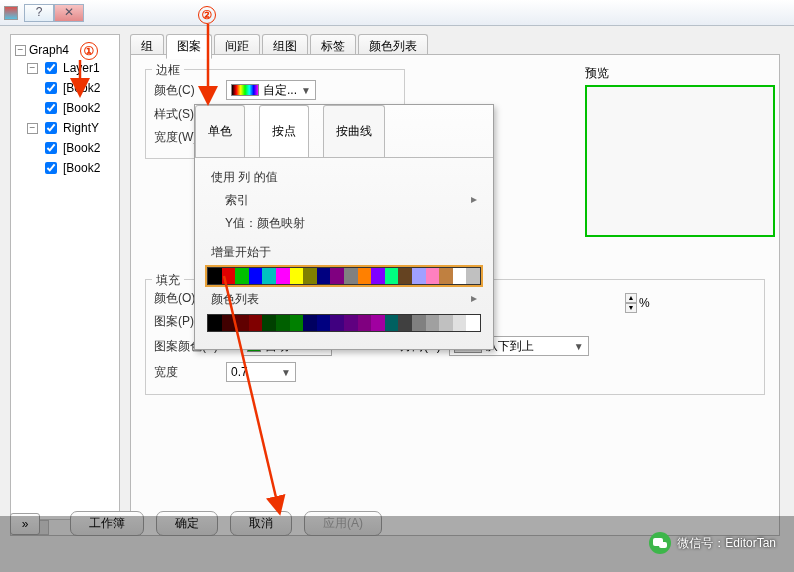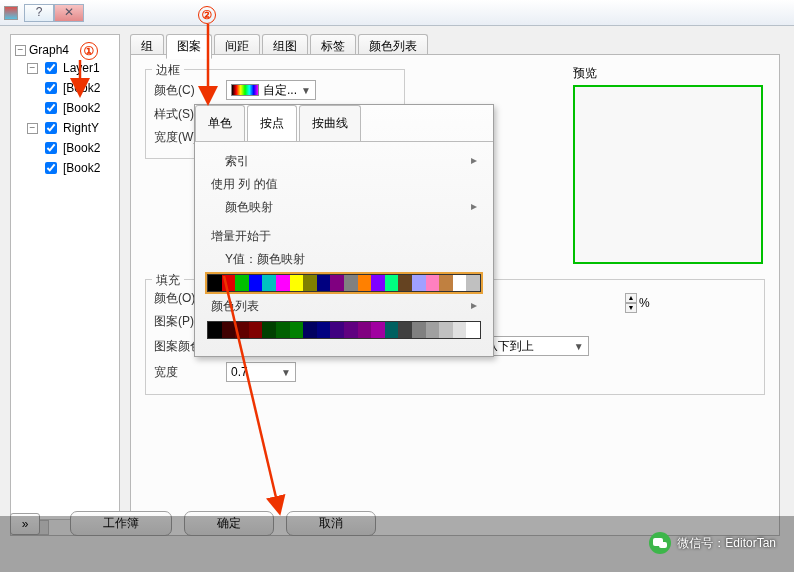--- a/index.html
+++ b/index.html
@@ -32,40 +32,40 @@
   .panel { border: 1px solid #b8b8b8; background: #fcfcfc; position: absolute; top: 20px; left: 0; right: 0; bottom: 0; padding: 10px 14px; }
   .row { display: flex; align-items: center; margin: 6px 0; gap: 8px; }
   .lbl { width: 64px; color: #333; }
   .groupbox { border: 1px solid #ccc; padding: 4px 8px 6px 8px; margin: 4px 0 10px 0; position: relative; }
   .groupbox > legend { position: absolute; top: -8px; left: 6px; background: #fcfcfc; padding: 0 4px; color: #333; }
   .combo { display: inline-flex; align-items: center; border: 1px solid #a9a9a9; background: #fff; height: 20px; padding: 0 4px; gap: 4px; min-width: 90px; cursor: pointer; }
   .combo .arr { margin-left: auto; font-size: 10px; color: #555; }
   .colorswatch { width: 28px; height: 12px; background: linear-gradient(90deg,#000,#f00,#ff0,#0f0,#0ff,#00f,#f0f); border:1px solid #888; }
   .bwswatch { width: 28px; height: 14px; background: linear-gradient(#222,#ddd); border:1px solid #888; }
   
-  .previewbox { position: absolute; top: 30px; right: 16px; width: 190px; height: 179px; }
+  .previewbox { position: absolute; top: 30px; right: 4px; width: 190px; height: 152px; }
   .previewbox .plabel { position: absolute; top: -20px; left: 0; }
   .previewinner { width:100%; height:100%; border: 2px solid #00c000; background:#f8f8f8; }
   
   .popup { position: absolute; left: 194px; top: 104px; width: 300px; background: linear-gradient(#fdfdfd,#f0f0f0); border: 1px solid #a0a0a0; box-shadow: 2px 3px 6px rgba(0,0,0,0.25); z-index: 10; padding: 0 0 10px 0; }
   .poptabs { display:flex; margin: 0; }
-  .poptab { padding: 9px 12px; border:1px solid #bbb; border-bottom:none; background:#f7f7f7; margin-right:2px; border-radius: 3px 3px 0 0; cursor:pointer; }
+  .poptab { padding: 17px 12px; border:1px solid #bbb; border-bottom:none; background:#f7f7f7; margin-right:14px; border-radius: 3px 3px 0 0; cursor:pointer; }
   .poptab.active { background:#fff; }
   .popbody { border-top:1px solid #bbb; padding: 8px 12px 4px 12px; }
   .popitem { padding: 3px 4px; color:#333; }
   .popitem.hasub::after { content:" ▸"; color:#777; float:right; }
   .colorstrip { height: 18px; display:flex; margin:3px 0; border:1px solid #333; }
   .colorstrip.sel { outline:2px solid #e8a23a; }
   .cs { flex:1; }
   .pct { position:absolute; top:238px; left:494px; display:flex; align-items:center; gap:2px; z-index:5; }
   .spin { width:12px; height:20px; display:flex; flex-direction:column; }
   .spin div { flex:1; border:1px solid #aaa; background:#f4f4f4; text-align:center; font-size:7px; line-height:8px; cursor:pointer; }
   
   .bottombar { position:absolute; left:10px; right:14px; bottom:6px; display:flex; align-items:center; gap:12px; }
-  .bottombar .btn { border:1px solid #a0a0a0; background:linear-gradient(#fdfdfd,#e6e6e6); padding:3px 32px; border-radius:7px; cursor:pointer; }
+  .bottombar .btn { border:1px solid #a0a0a0; background:linear-gradient(#fdfdfd,#e6e6e6); padding:3px 18px; border-radius:7px; cursor:pointer; }
   .bottombar .btn.disabled { color:#aaa; cursor:default; }
   .dblarrow { border:1px solid #a0a0a0; background:linear-gradient(#fdfdfd,#e6e6e6); width:30px; height:22px; text-align:center; line-height:20px; cursor:pointer; border-radius:3px; }
   
   .anno { position:absolute; color:#e30; font-weight:bold; font-size:13px; z-index:30; }
   .anno .circ { display:inline-block; width:18px; height:18px; border:1.5px solid #e30; border-radius:50%; text-align:center; line-height:16px; }
   svg.arrow { position:absolute; z-index:25; pointer-events:none; }
   .watermark { position:absolute; right:18px; bottom:18px; color:#fff; display:flex; align-items:center; gap:6px; font-size:14px; text-shadow:0 0 3px #000; z-index:40; }
   .watermark .wxicon { width:22px; height:22px; border-radius:50%; background:#3db64a; position:relative; }
   .watermark .wxicon::before, .watermark .wxicon::after { content:""; position:absolute; background:#fff; border-radius:2px; }
   .watermark .wxicon::before { width:10px; height:8px; left:4px; top:6px; }
@@ -204,35 +204,35 @@
       </div>
     </div>
   </div>
 
   <div class="bottombar">
     <div class="dblarrow">»</div>
     <div style="flex:0 0 6px"></div>
     <div class="btn">工作簿</div>
     <div class="btn">确定</div>
     <div class="btn">取消</div>
+    <div class="btn disabled">应用(A)</div>
   </div>
 </div>
 
 <div class="popup">
   <div class="poptabs">
     <div class="poptab">单色</div>
     <div class="poptab active">按点</div>
     <div class="poptab">按曲线</div>
   </div>
   <div class="popbody">
+    <div class="popitem">使用 列 的值</div>
     <div class="popitem hasub" style="padding-left:18px">索引</div>
-    <div class="popitem">使用 列 的值</div>
-    <div class="popitem hasub" style="padding-left:18px">颜色映射</div>
+    <div class="popitem" style="padding-left:18px">Y值：颜色映射</div>
     <div class="popitem" style="margin-top:6px">增量开始于</div>
-    <div class="popitem" style="padding-left:18px">Y值：颜色映射</div>
     <div id="strip1" class="colorstrip sel">
         <div class="cs" style="background: rgb(0, 0, 0);"></div>
         <div class="cs" style="background: rgb(224, 0, 0);"></div>
         <div class="cs" style="background: rgb(0, 192, 0);"></div>
         <div class="cs" style="background: rgb(0, 0, 255);"></div>
         <div class="cs" style="background: rgb(0, 192, 192);"></div>
         <div class="cs" style="background: rgb(255, 0, 255);"></div>
         <div class="cs" style="background: rgb(255, 255, 0);"></div>
         <div class="cs" style="background: rgb(128, 128, 0);"></div>
         <div class="cs" style="background: rgb(0, 0, 128);"></div>

